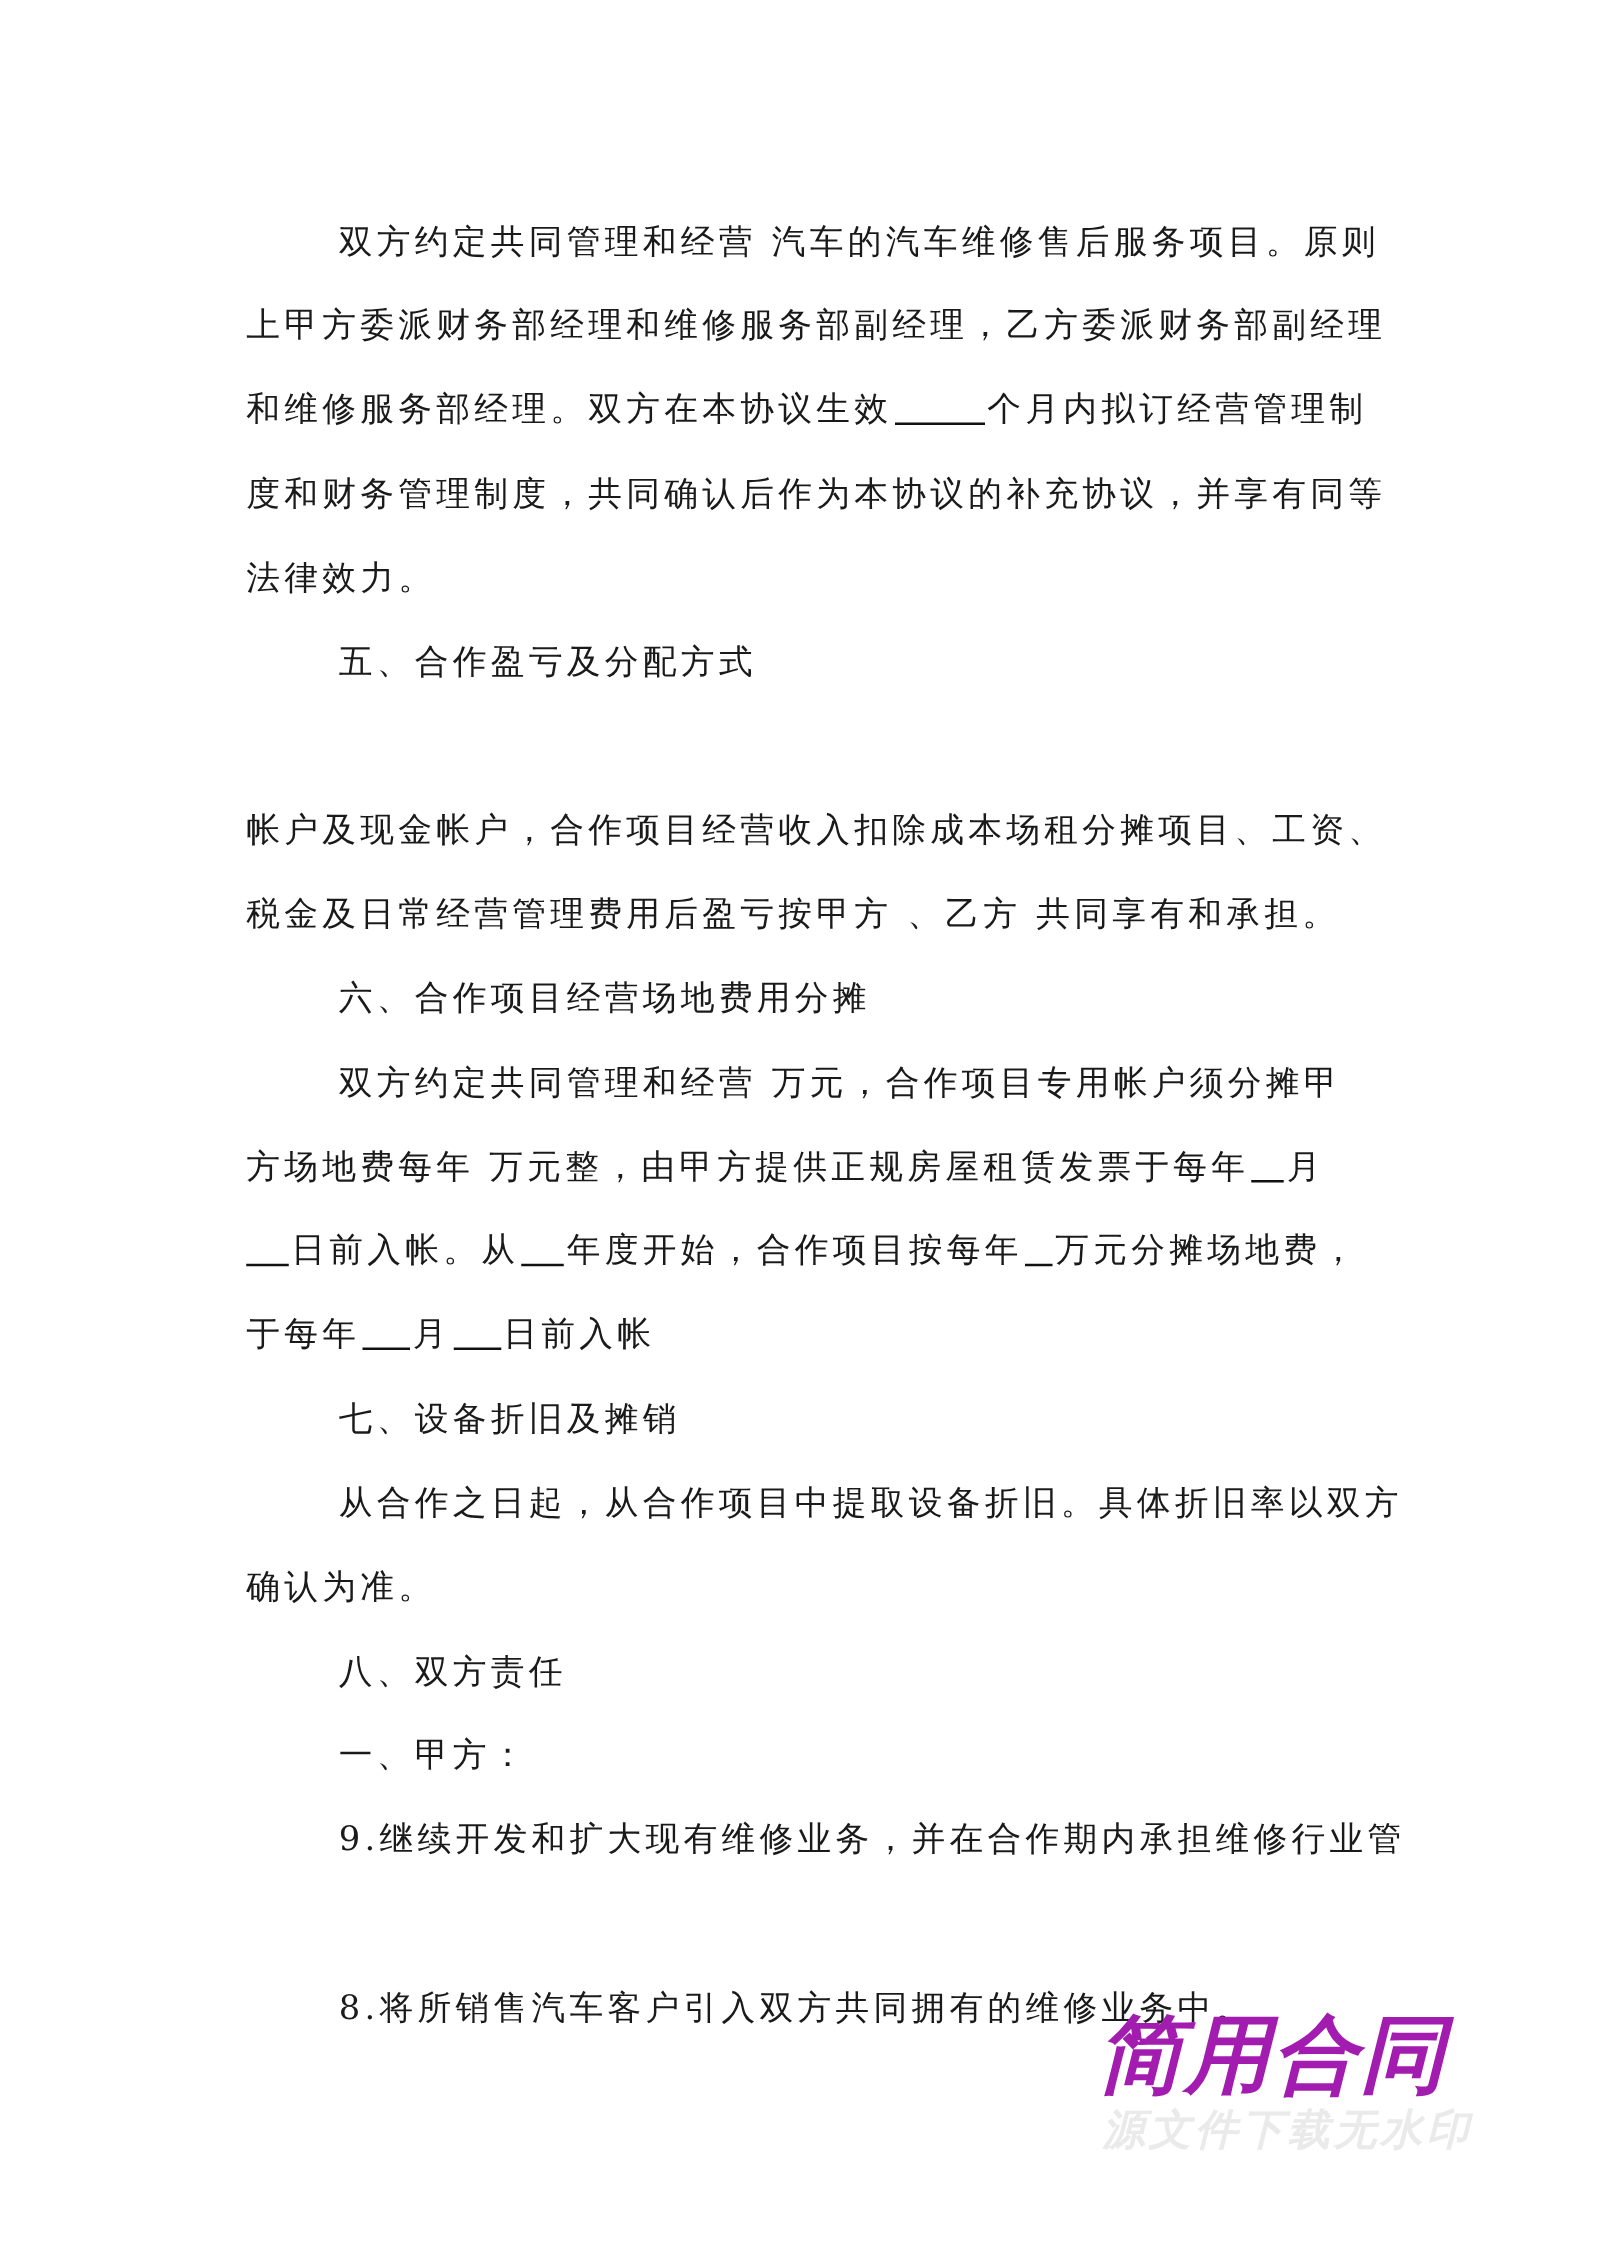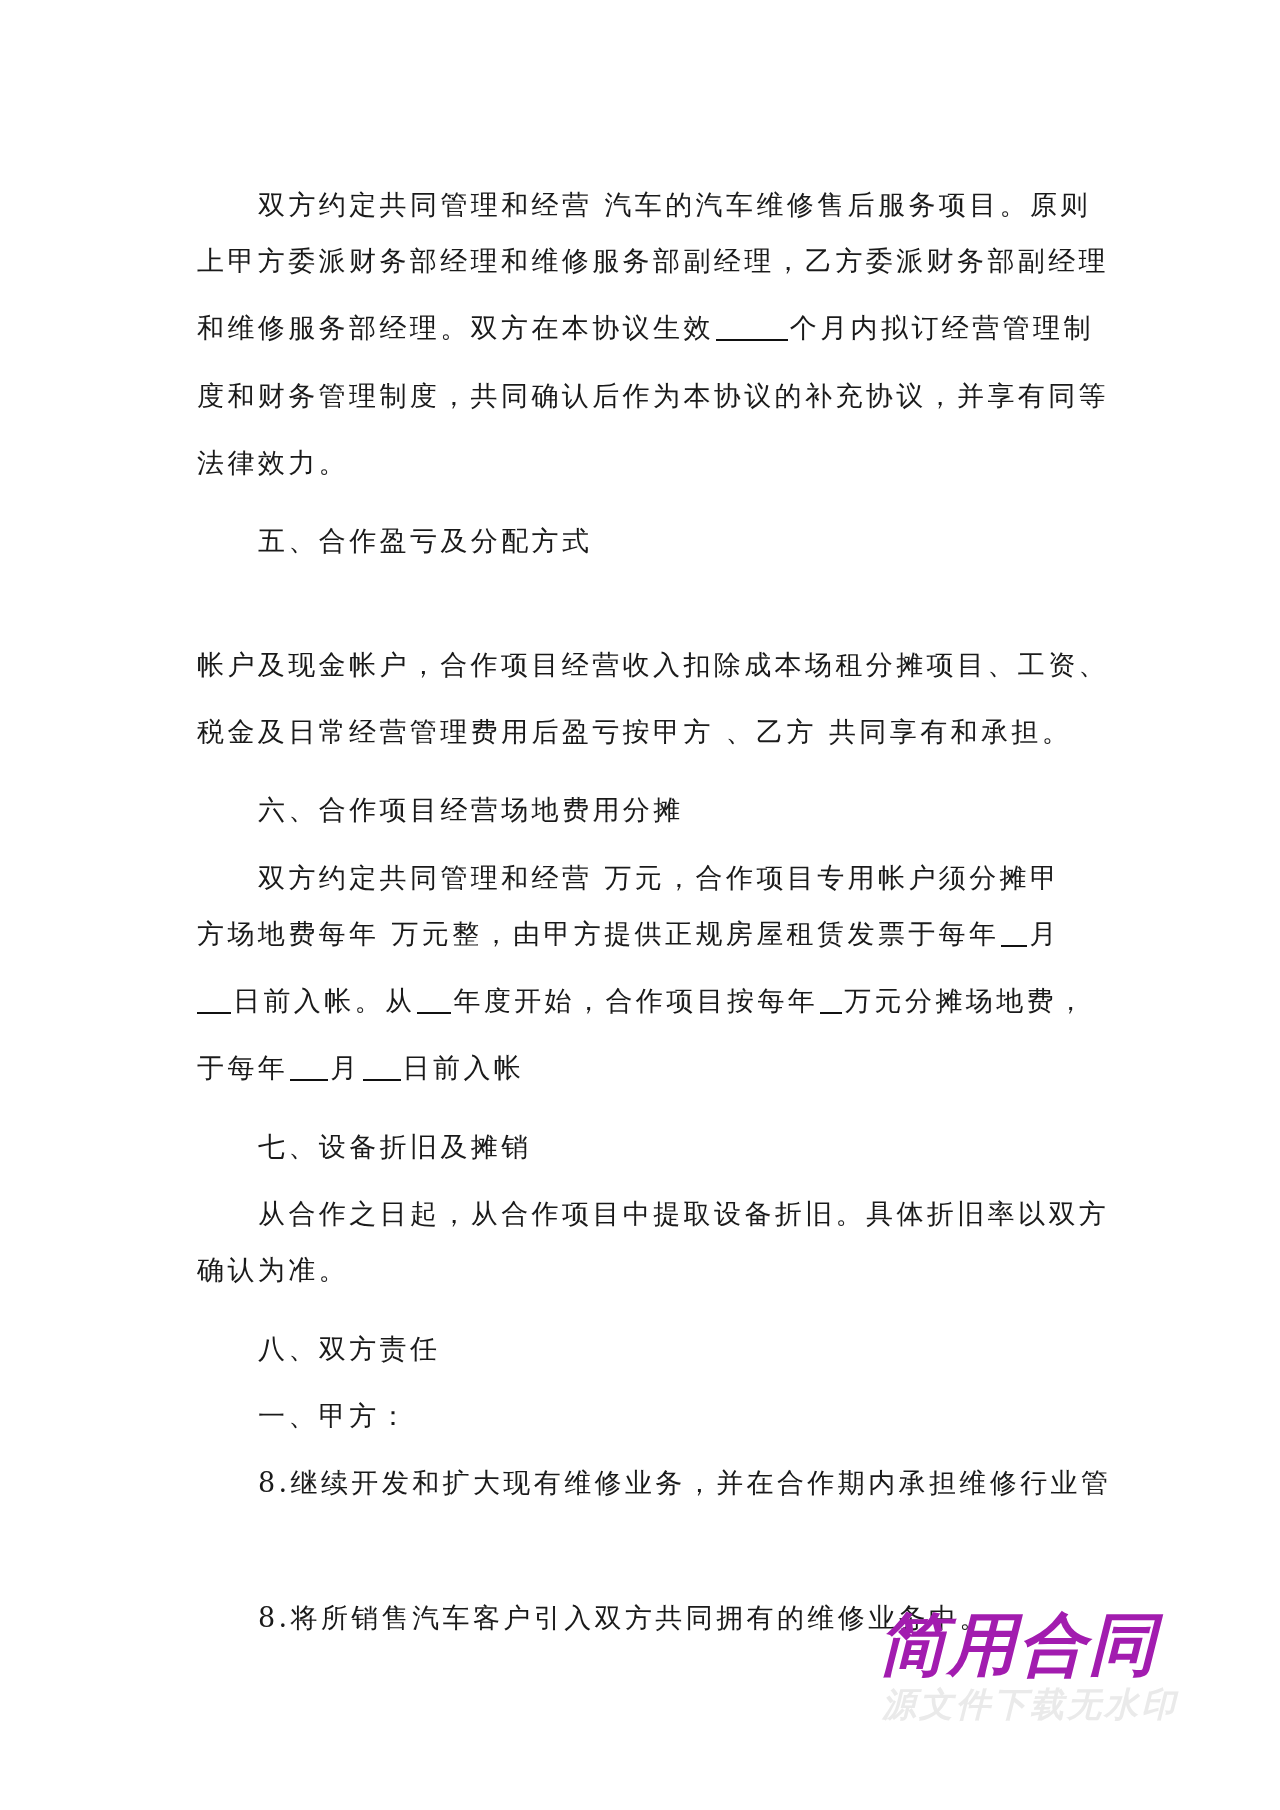--- a/index.html
+++ b/index.html
@@ -10,21 +10,21 @@
     left: 197px;
     width: 900px;
     height: 40px;
     line-height: 40px;
     font-family: "DejaVu Serif", "Liberation Serif", serif;
     font-size: 27px;
     letter-spacing: 3.4px;
     color: #1a1a1a;
     white-space: nowrap;
   }
-  .indent { left: 258px; margin-top: 11px; }
+  .indent { left: 271px; }
   .blank {
     display: inline-block;
     border-bottom: 2px solid #111;
     height: 24px;
     vertical-align: -4px;
     margin: 0 2px;
   }
   .wm1 {
     position: absolute; left: 878px; top: 1608px;
     font-family: "DejaVu Sans", sans-serif; font-weight: bold; font-style: italic;
@@ -64,18 +64,18 @@
   <div class="line" style="top:1048px">
     <span>于每年</span><span class="blank" style="width:38px"></span><span>月</span><span class="blank" style="width:38px"></span><span>日前入帐</span>
   </div>
 
   <div class="line indent" style="top:1183px">从合作之日起，从合作项目中提取设备折旧。具体折旧率以双方</div>
   <div class="line indent" style="top:1116px">七、设备折旧及摊销</div>
   <div class="line" style="top:1250px">确认为准。</div>
 
   <div class="line indent" style="top:1318px">八、双方责任</div>
   <div class="line indent" style="top:1385px">一、甲方：</div>
-  <div class="line indent" style="top:1452px">8.继续开发和扩大现有维修业务，并在合作期内承担维修行业管</div>
+  <div class="line indent" style="top:1452px">9.继续开发和扩大现有维修业务，并在合作期内承担维修行业管</div>
   <div class="line indent" style="top:1587px">8.将所销售汽车客户引入双方共同拥有的维修业务中。</div>
 
   <div class="wm1">简用合同</div>
   <div class="wm2">源文件下载无水印</div>
 </div>
 
 </body></html>

